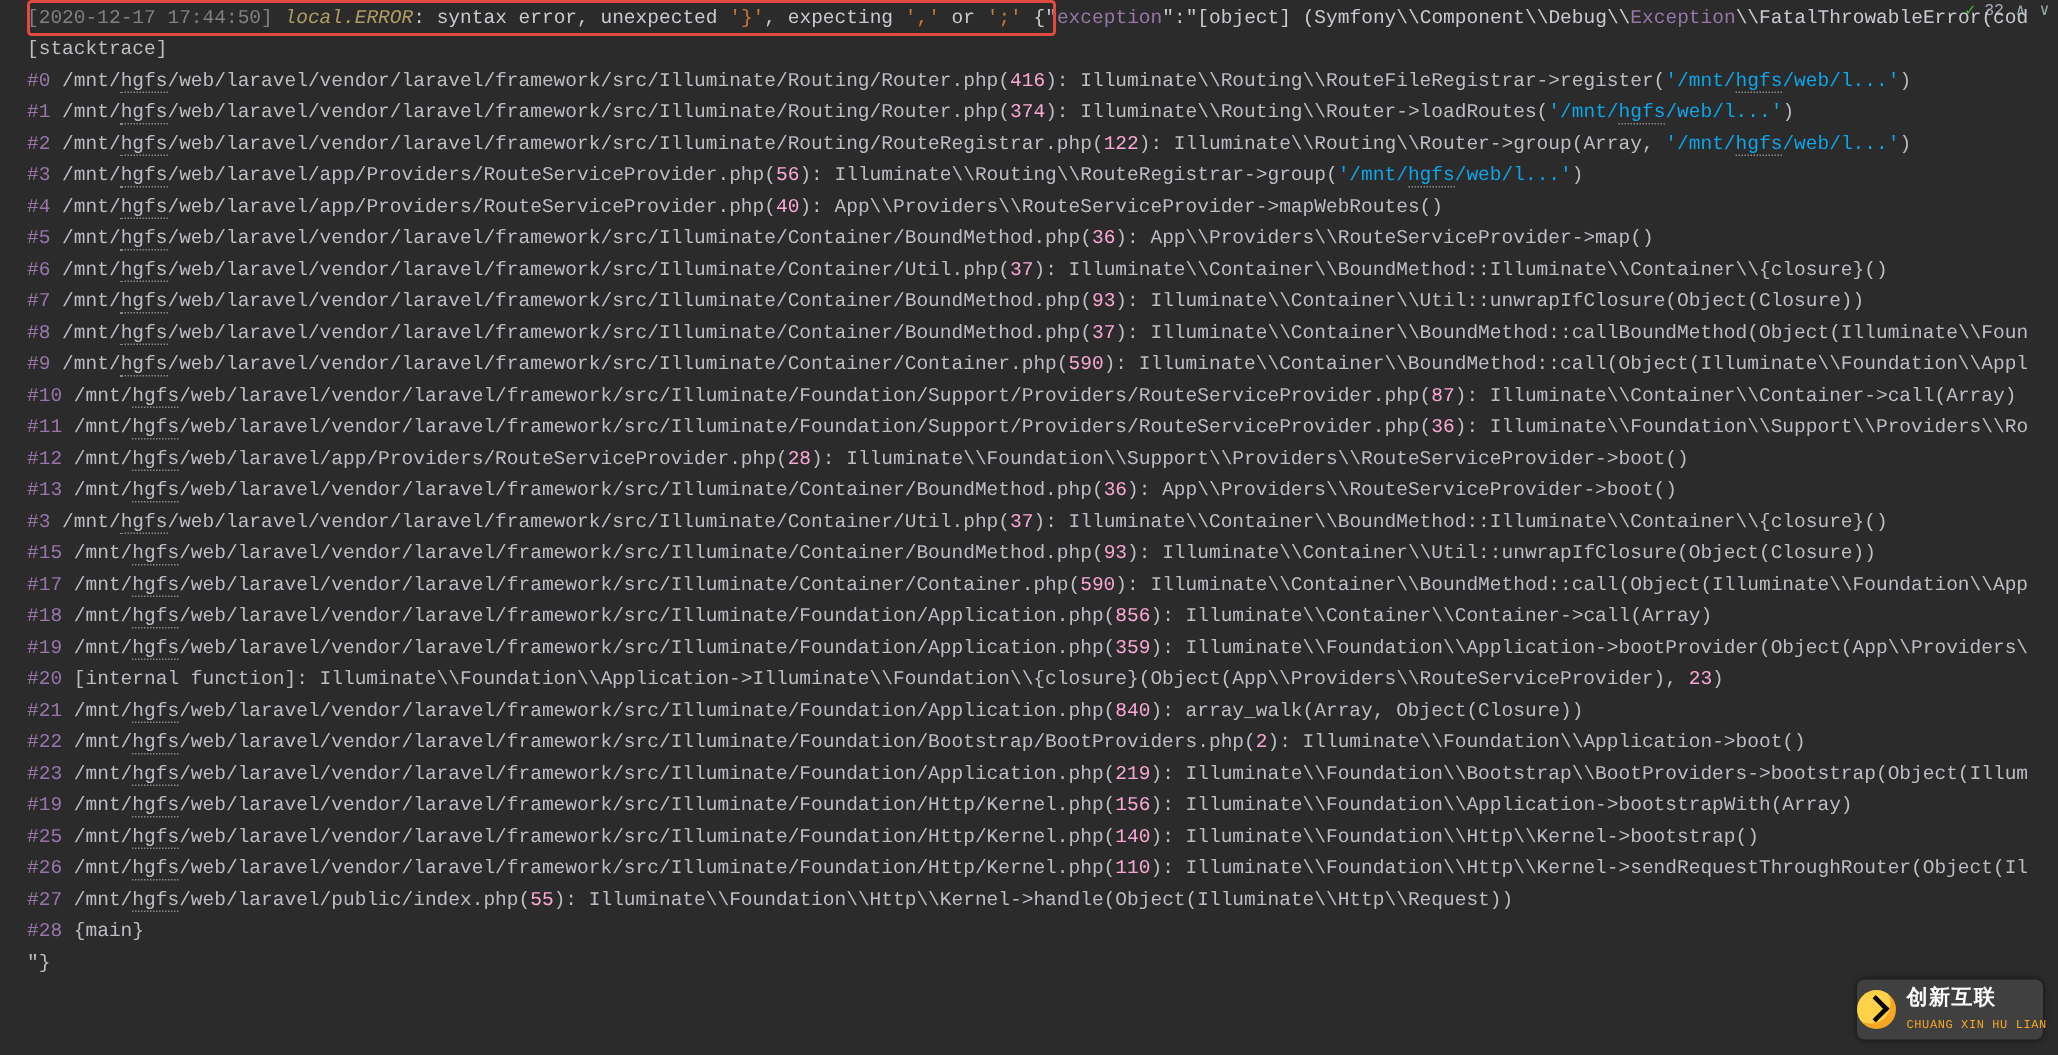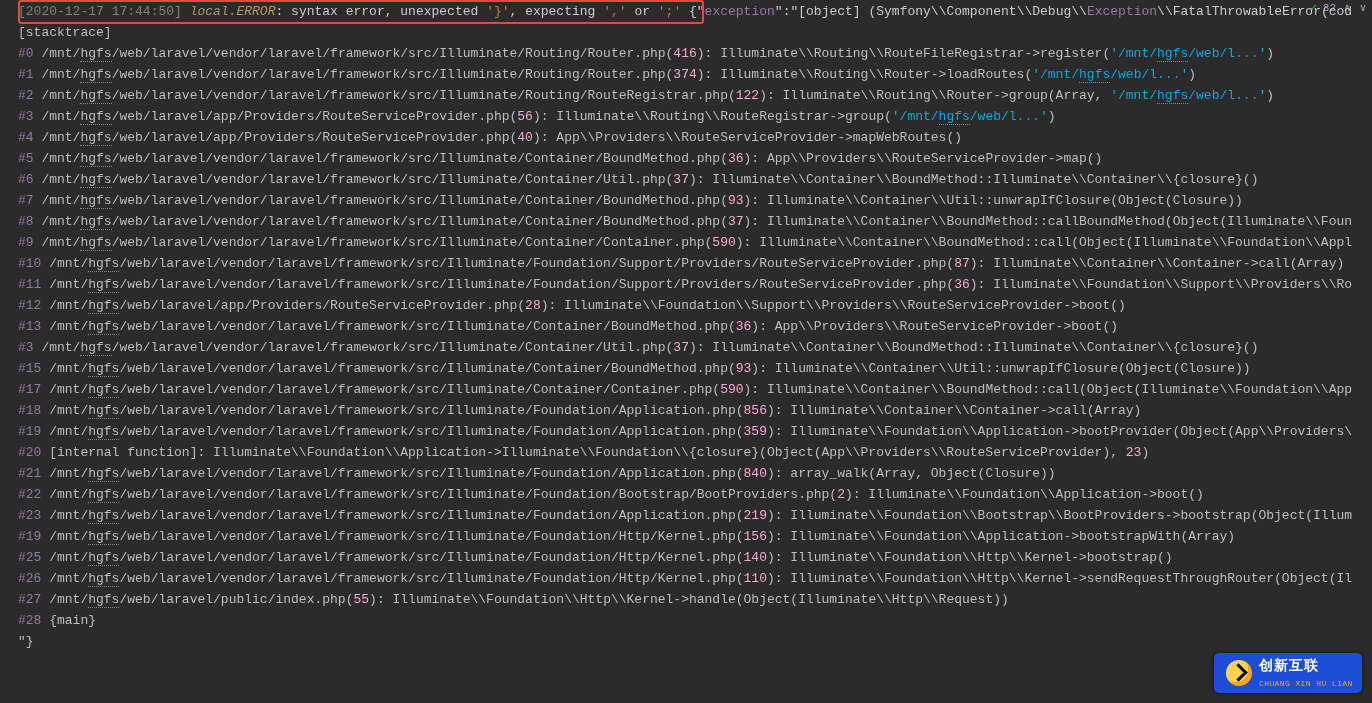--- a/index.html
+++ b/index.html
@@ -36,23 +36,23 @@
   .green{color:#0ea5e9;}
   .num{color:#f9a8d4;}
   .idx{color:#9876aa;}
   .func{color:#bcbec4;}
   .line{display:block;}
   .line .path{color:#bcbec4;}
   .line .hg{border-bottom:1px dotted #888;}
   .brand{
     position:fixed;right:10px;bottom:10px;
     width:124px;height:40px;
-    background:#1d4ed8;border-radius:5px;
+    background:#404040;border-radius:5px;
     display:flex;align-items:center;
-    padding:0 12px;gap:7px;
+    padding:0 0;gap:7px;
     box-shadow:0 0 4px rgba(0,0,0,.6);
   }
   .brand-logo{
     width:26px;height:26px;border-radius:14px;
     background:radial-gradient(circle at 35% 35%,#ffd24a 0 55%,#f5a623 56% 100%);
     position:relative;flex:0 0 auto;
   }
   .brand-logo::before{
     content:"";position:absolute;left:6px;top:6px;width:10px;height:10px;
     border:3px solid #000;border-left:none;border-bottom:none;

